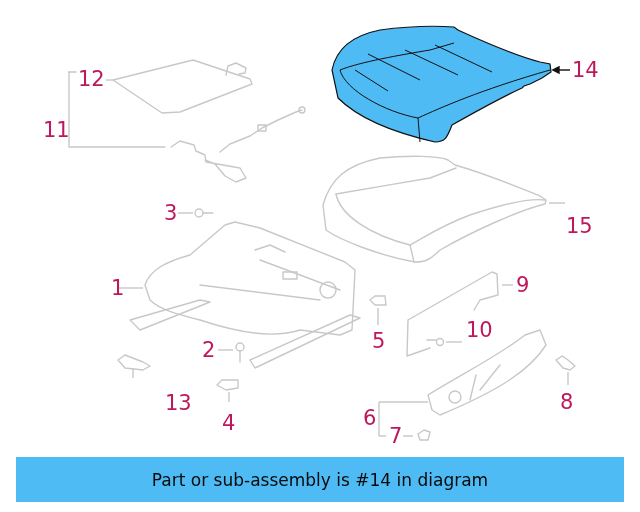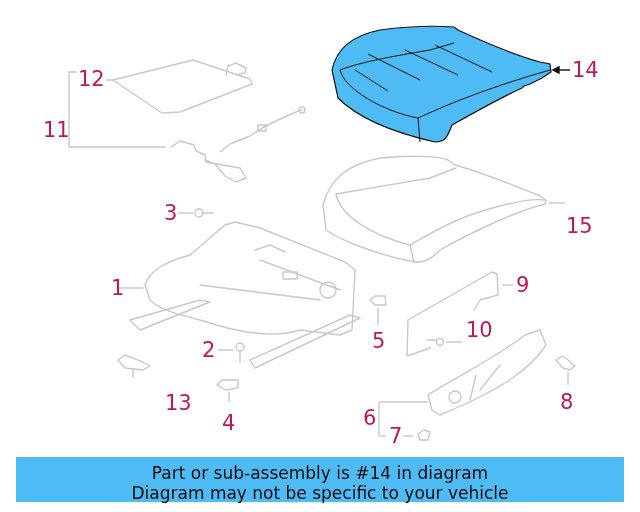--- a/index.html
+++ b/index.html
@@ -1,20 +1,20 @@
 <!DOCTYPE html>
 <html><head>
 <meta charset="utf-8">
 <style>
   html, body { margin:0; padding:0; background:#ffffff; }
   body { width:640px; height:512px; position:relative; overflow:hidden; font-family:"DejaVu Sans", sans-serif; }
   #diagram { position:absolute; left:0; top:0; width:640px; height:512px; }
   .callout { position:absolute; font-size:21px; color:#be185d; line-height:1; }
   #banner { position:absolute; left:16px; top:457px; width:608px; height:45px; background:#4fbbf5;
-            text-align:center; font-size:17px; line-height:20px; color:#0a0a0a; padding-top:6px; box-sizing:border-box; }
+            text-align:center; font-size:17px; line-height:20px; color:#0a0a0a; padding-top:13px; box-sizing:border-box; }
   #banner div { white-space:nowrap; }
 </style>
 </head>
 <body>
 
 <svg id="diagram" viewBox="0 0 640 512" xmlns="http://www.w3.org/2000/svg">
   <g fill="none" stroke="#c8c8c8" stroke-width="1.4" stroke-linejoin="round" stroke-linecap="round">
 
     <g>
       <path d="M113,80 L193,60 L250,79 L252,84 L180,112 L162,113 Z"></path>
@@ -138,14 +138,13 @@
 <span class="callout" style="left:466px;top:320px;">10</span>
 <span class="callout" style="left:202px;top:340px;">2</span>
 <span class="callout" style="left:125px;top:393px;margin-left:40px;">13</span>
 <span class="callout" style="left:560px;top:392px;">8</span>
 <span class="callout" style="left:363px;top:408px;">6</span>
 <span class="callout" style="left:222px;top:413px;">4</span>
 <span class="callout" style="left:389px;top:426px;">7</span>
 
 <div id="banner">
   <div>Part or sub-assembly is #14 in diagram</div>
-  <div>Diagram may not be specific to your vehicle</div>
 </div>
 
 </body></html>

